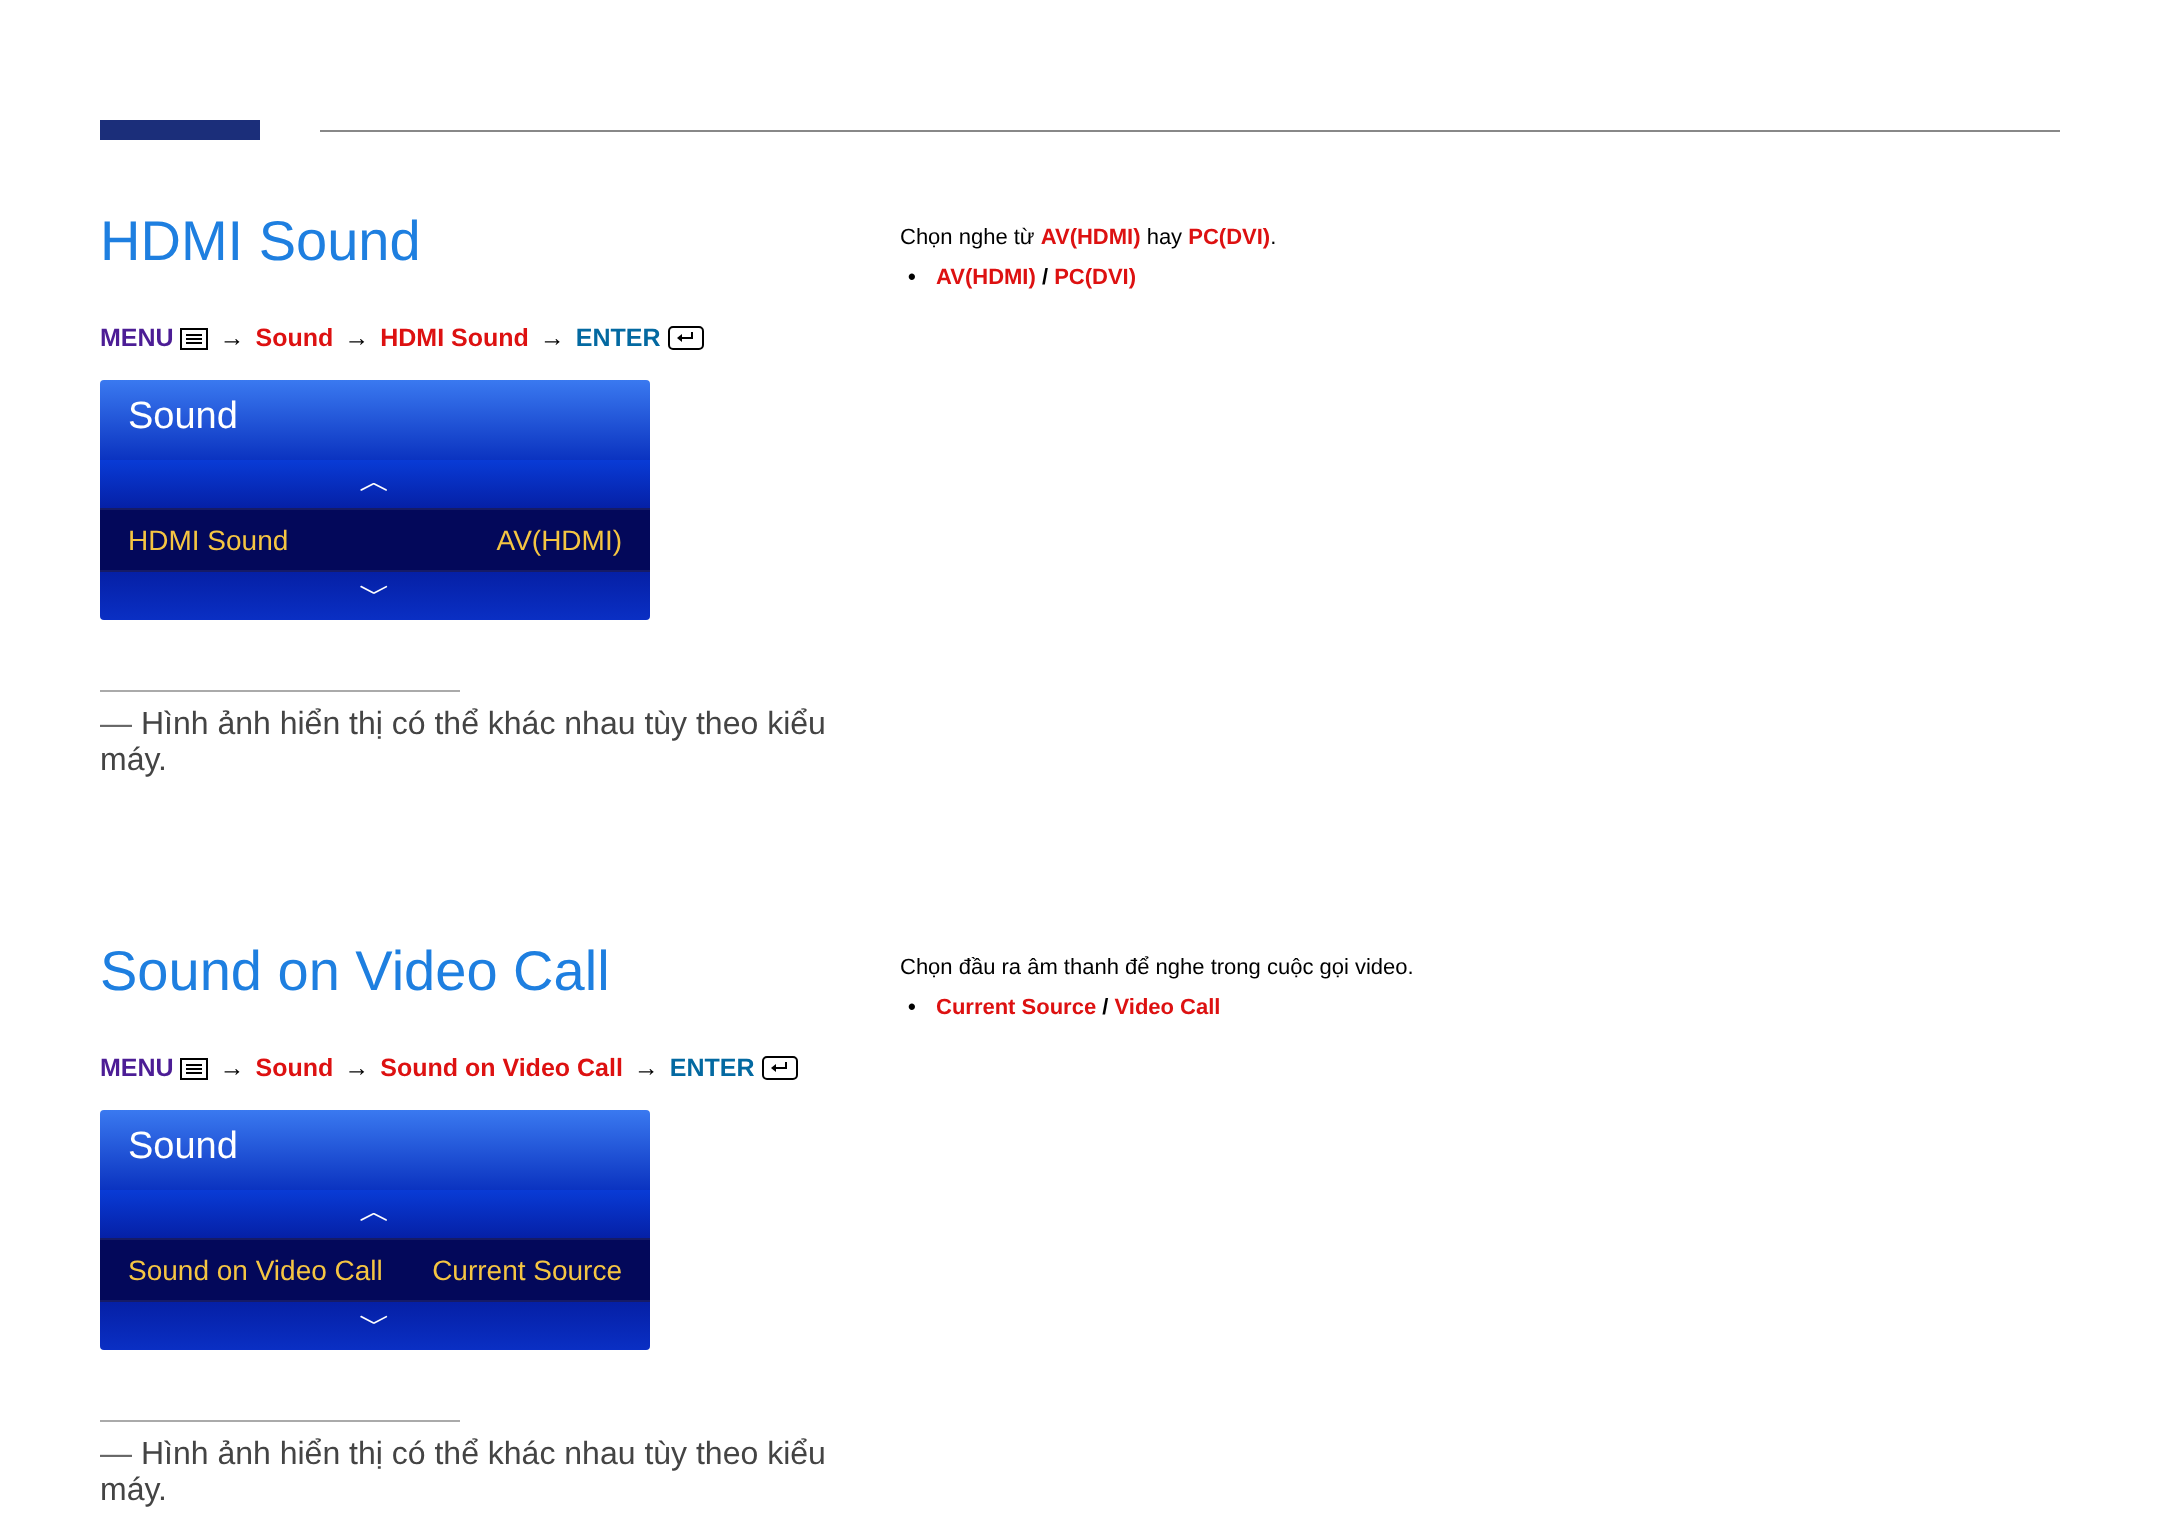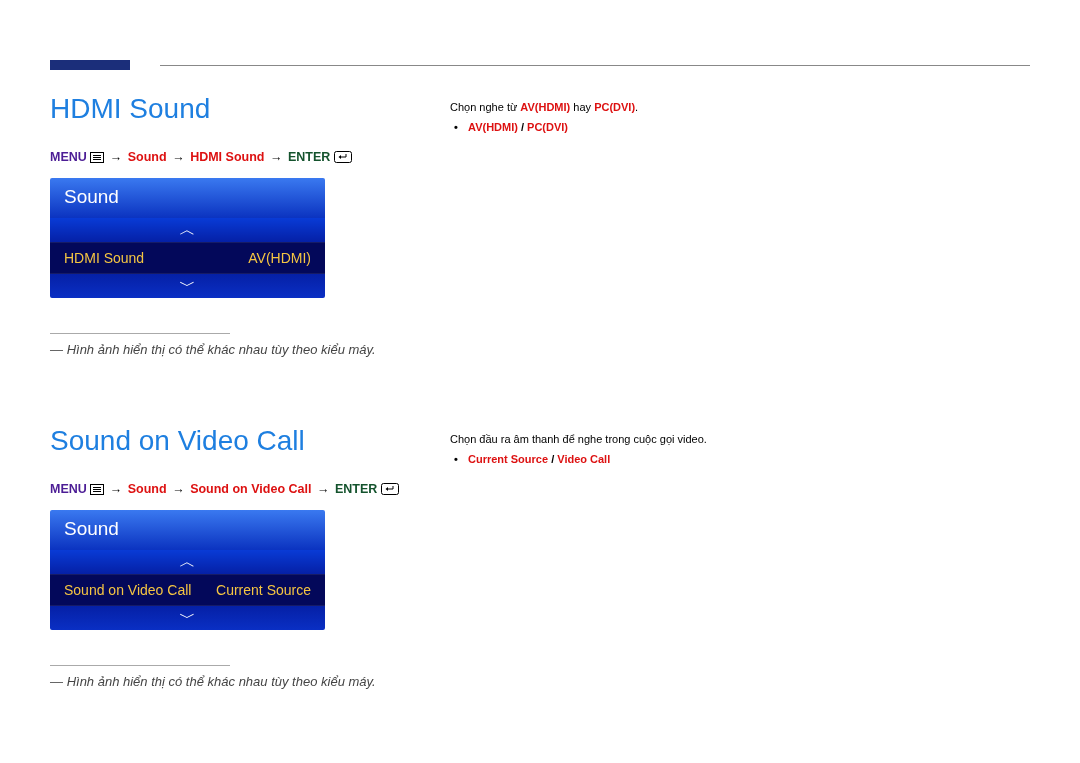--- a/index.html
+++ b/index.html
@@ -22,21 +22,21 @@
     background: #1b2e7a;
     margin-right: 30px;
   }
   .header-rule {
     flex: 1;
     height: 1px;
     background: #888;
   }
   .content {
     display: flex;
-    margin-top: 28px;
+    margin-top: 40px;
   }
   .left-col {
     width: 400px;
     padding-right: 30px;
   }
   .right-col {
     flex: 1;
     padding-top: 10px;
     font-size: 11px;
     line-height: 1.8;
@@ -50,21 +50,21 @@
     margin-top: 5px;
   }
   .path-line {
     font-size: 12.5px;
     font-weight: bold;
     margin-bottom: 12px;
   }
   .path-line .menu-word { color: #4c1d95; }
   .path-line .arrow { color: #000; font-weight: bold; padding: 0 2px; }
   .path-line .red { color: #d11; }
-  .path-line .enter-word { color: #14532d; }
+  .path-line .enter-word { color: #0369a1; }
   .icon {
     display: inline-block;
     vertical-align: -2px;
   }
 
   
   .osd {
     width: 275px;
     border-radius: 2px;
     overflow: hidden;
@@ -111,23 +111,22 @@
     display: inline-block;
   }
 
   .footnote-sep {
     border: none;
     border-top: 1px solid #aaa;
     width: 180px;
     margin: 35px 0 8px 0;
   }
   .footnote {
-    font-size: 13px;
+    font-size: 16px;
     color: #444;
-    font-style: italic;
   }
   .footnote::before {
     content: "― ";
     color: #666;
   }
 
   .bullet-line {
     margin-left: 18px;
     position: relative;
     font-weight: bold;

